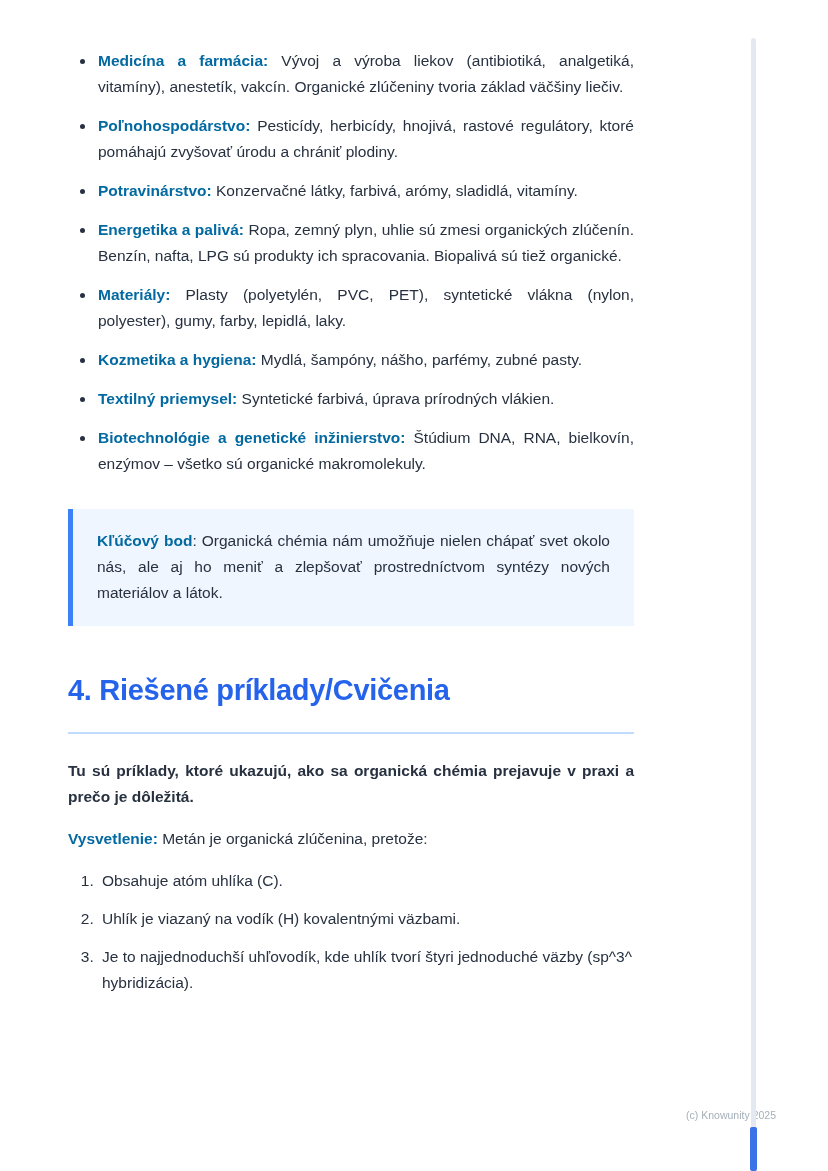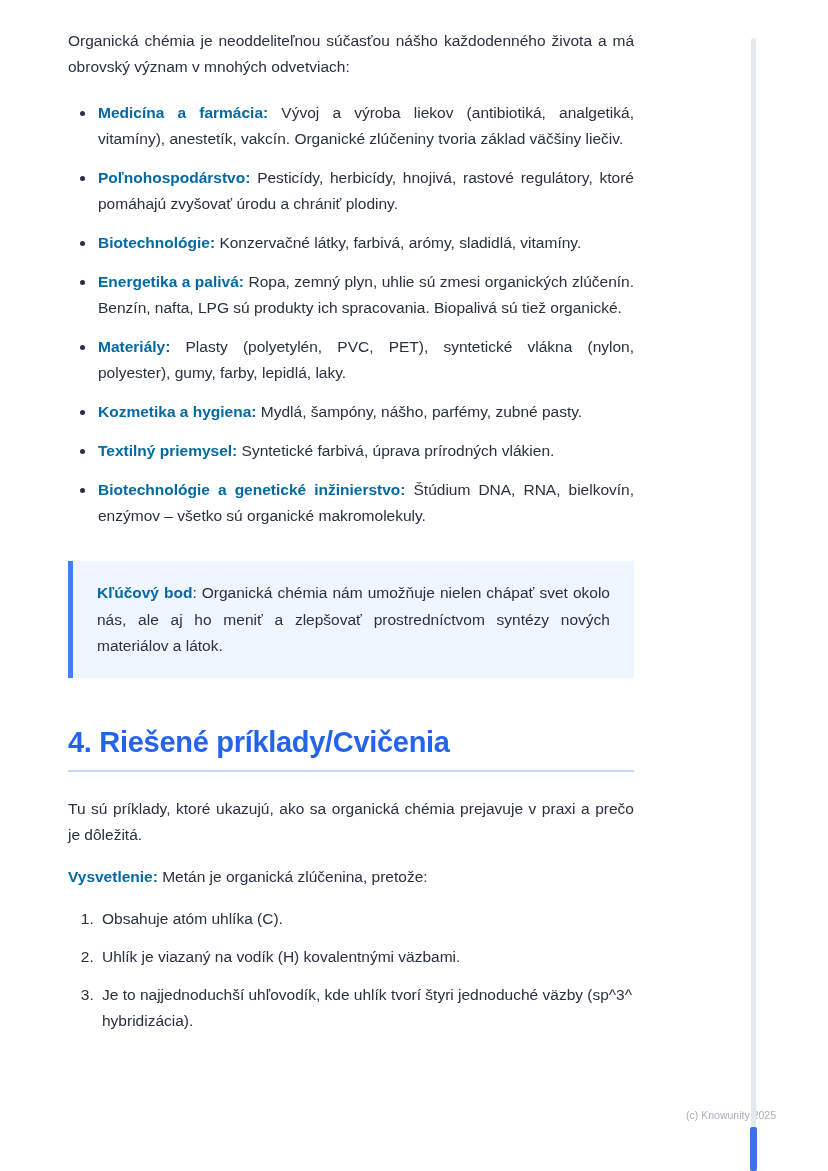--- a/index.html
+++ b/index.html
@@ -56,24 +56,24 @@
     margin: 32px 0 0 0;
   }
   .callout .para { margin: 0; }
 
   h2.section-heading {
     color: var(--accent, #2563eb);
     font-size: 29px;
     font-weight: 700;
     letter-spacing: -0.3px;
     margin: 48px 0 0 0;
-    padding-bottom: 11px;
+    padding-bottom: 25px;
     border-bottom: 2px solid #bfdbfe;
   }
-  .after-h2 { margin-top: 24px; }
+  .after-h2 { margin-top: 24px; font-weight: bold; }
 
   h3.example-heading {
     color: var(--h3, #60a5fa);
     font-size: 23.5px;
     font-weight: 700;
     line-height: 1.35;
     margin: 36px 0 24px 0;
   }
   h3.example-heading .sub {
     color: #2b3647;
@@ -117,26 +117,25 @@
     background: #3b72e8;
     border-radius: 2px;
   }
 </style>
 </head>
 <body>
 
 <div class="page">
   <div class="content">
 
-    <p class="para justify">Organická chémia je neoddeliteľnou súčasťou nášho každodenného života a má obrovský význam v mnohých odvetviach:</p>
 
     <ul class="bullets">
       <li><strong>Medicína a farmácia:</strong><span> Vývoj a výroba liekov (antibiotiká, analgetiká, vitamíny), anestetík, vakcín. Organické zlúčeniny tvoria základ väčšiny liečiv.</span></li>
       <li><strong>Poľnohospodárstvo:</strong><span> Pesticídy, herbicídy, hnojivá, rastové regulátory, ktoré pomáhajú zvyšovať úrodu a chrániť plodiny.</span></li>
-      <li><strong>Biotechnológie:</strong><span> Konzervačné látky, farbivá, arómy, sladidlá, vitamíny.</span></li>
+      <li><strong>Potravinárstvo:</strong><span> Konzervačné látky, farbivá, arómy, sladidlá, vitamíny.</span></li>
       <li><strong>Energetika a palivá:</strong><span> Ropa, zemný plyn, uhlie sú zmesi organických zlúčenín. Benzín, nafta, LPG sú produkty ich spracovania. Biopalivá sú tiež organické.</span></li>
       <li><strong>Materiály:</strong><span> Plasty (polyetylén, PVC, PET), syntetické vlákna (nylon, polyester), gumy, farby, lepidlá, laky.</span></li>
       <li><strong>Kozmetika a hygiena:</strong><span> Mydlá, šampóny, nášho, parfémy, zubné pasty.</span></li>
       <li><strong>Textilný priemysel:</strong><span> Syntetické farbivá, úprava prírodných vlákien.</span></li>
       <li><strong>Biotechnológie a genetické inžinierstvo:</strong><span> Štúdium DNA, RNA, bielkovín, enzýmov – všetko sú organické makromolekuly.</span></li>
     </ul>
 
     <div class="callout">
       <p class="para justify"><strong>Kľúčový bod</strong><span>: Organická chémia nám umožňuje nielen chápať svet okolo nás, ale aj ho meniť a zlepšovať prostredníctvom syntézy nových materiálov a látok.</span></p>
     </div>

